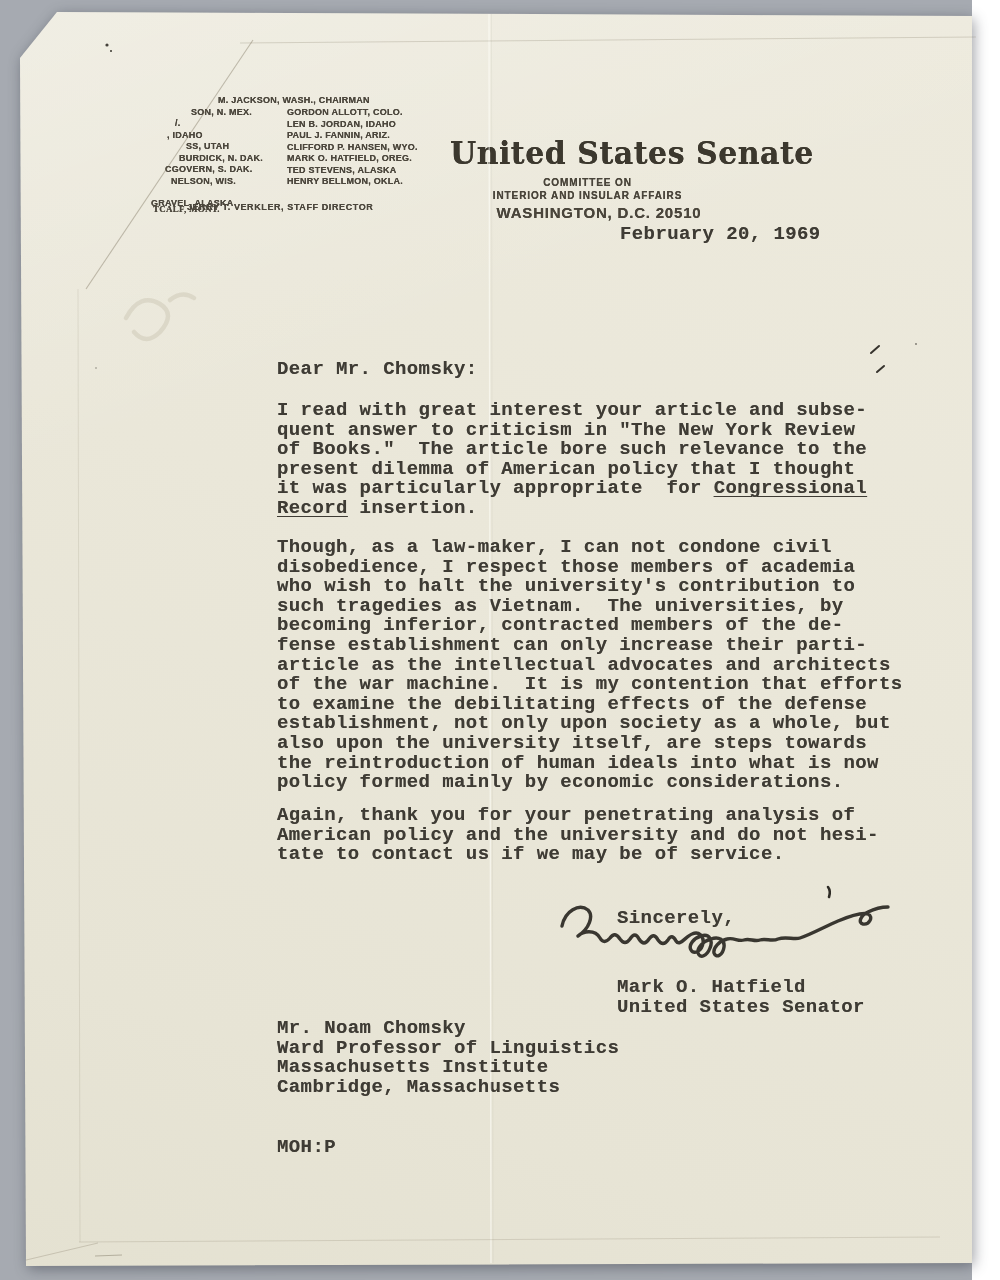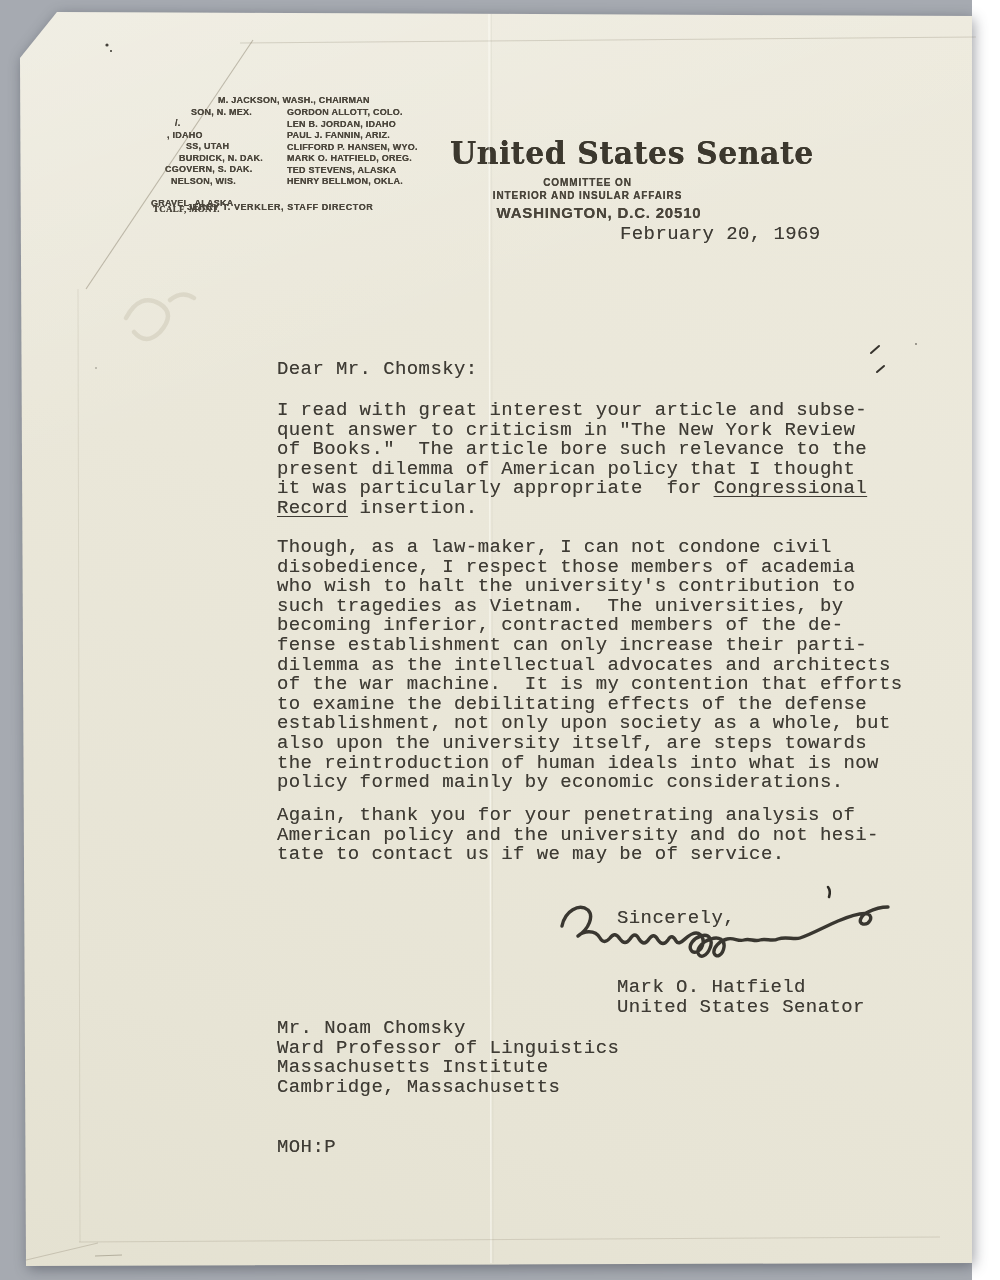--- a/index.html
+++ b/index.html
@@ -81,20 +81,21 @@
 
   
   .tw {
     position: absolute;
     font-family: "Liberation Mono", "DejaVu Sans Mono", monospace;
     font-size: 19px;
     letter-spacing: 0.4px;
     line-height: 19.6px;
     color: #3e3b34;
     text-shadow: 0 0 0.5px rgba(62,59,52,0.55);
+    font-weight: bold;
   }
   .tl { white-space: pre; }
   .u {
     text-decoration: underline;
     text-decoration-thickness: 1.4px;
     text-underline-offset: 3px;
   }
 </style>
 </head>
 <body>
@@ -146,21 +147,21 @@
           <div class="tl"><span class="u">Record</span><span> insertion.</span></div>
         </div>
 
       <div class="tw" style="left:277px; top:538px;">
           <div class="tl"><span>Though, as a law-maker, I can not condone civil</span></div>
           <div class="tl"><span>disobedience, I respect those members of academia</span></div>
           <div class="tl"><span>who wish to halt the university's contribution to</span></div>
           <div class="tl"><span>such tragedies as Vietnam.  The universities, by</span></div>
           <div class="tl"><span>becoming inferior, contracted members of the de-</span></div>
           <div class="tl"><span>fense establishment can only increase their parti-</span></div>
-          <div class="tl"><span>dilemma as the intellectual advocates and architects</span></div>
+          <div class="tl"><span>article as the intellectual advocates and architects</span></div>
           <div class="tl"><span>of the war machine.  It is my contention that efforts</span></div>
           <div class="tl"><span>to examine the debilitating effects of the defense</span></div>
           <div class="tl"><span>establishment, not only upon society as a whole, but</span></div>
           <div class="tl"><span>also upon the university itself, are steps towards</span></div>
           <div class="tl"><span>the reintroduction of human ideals into what is now</span></div>
           <div class="tl"><span>policy formed mainly by economic considerations.</span></div>
         </div>
 
       <div class="tw" style="left:277px; top:806px;">
           <div class="tl"><span>Again, thank you for your penetrating analysis of</span></div>

